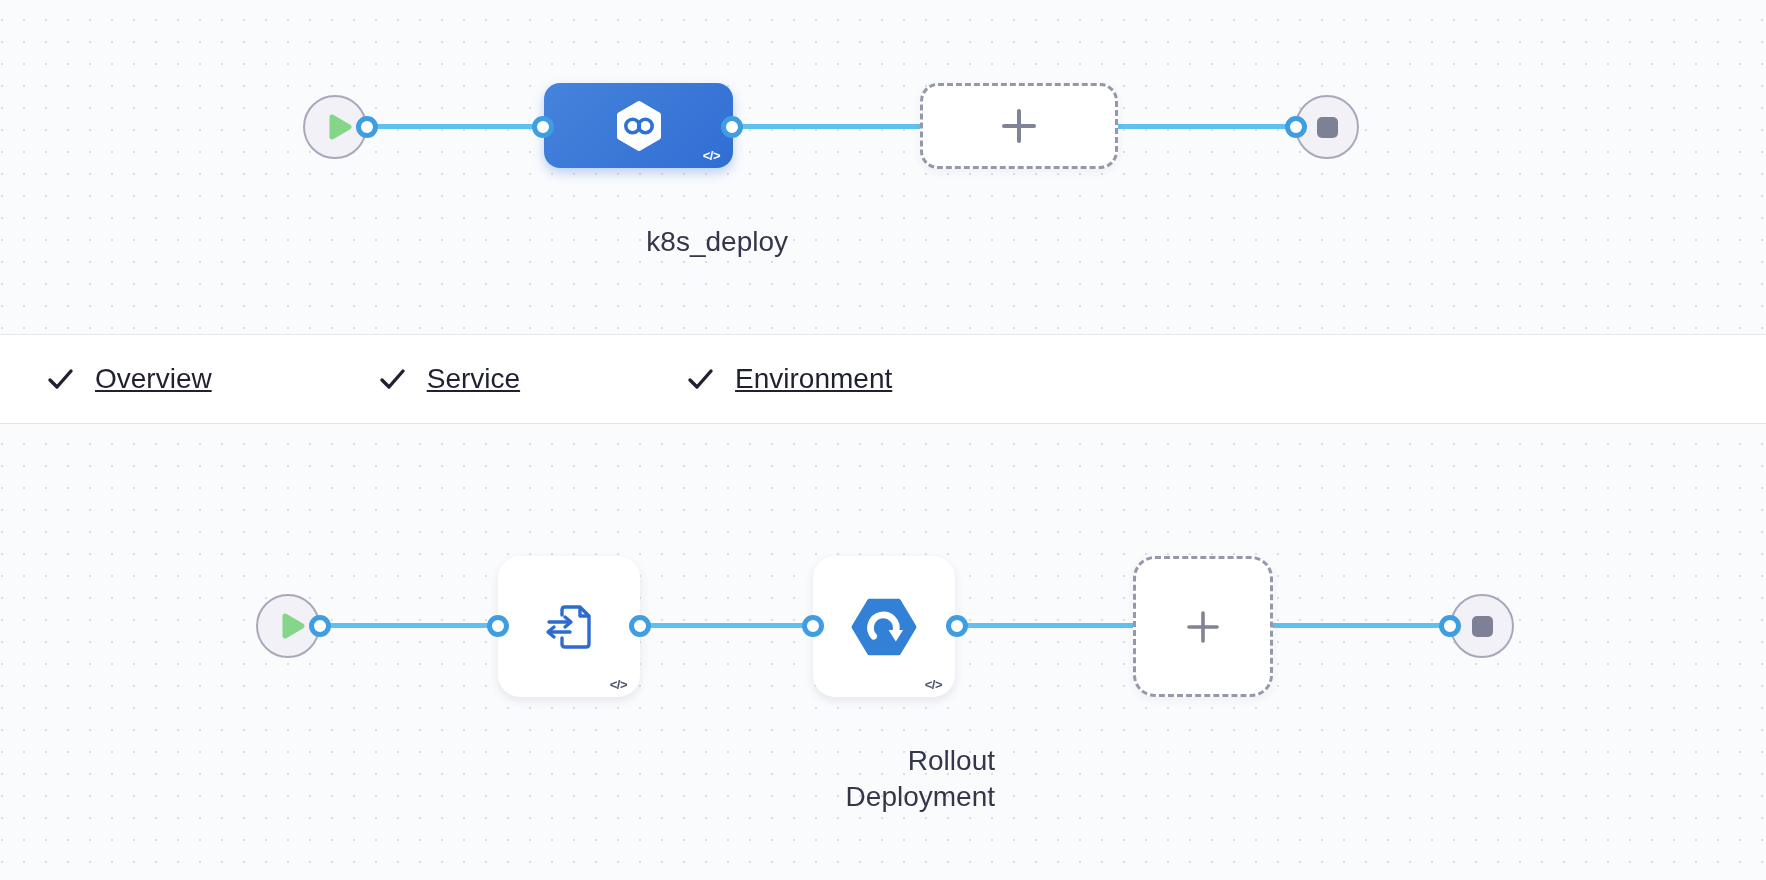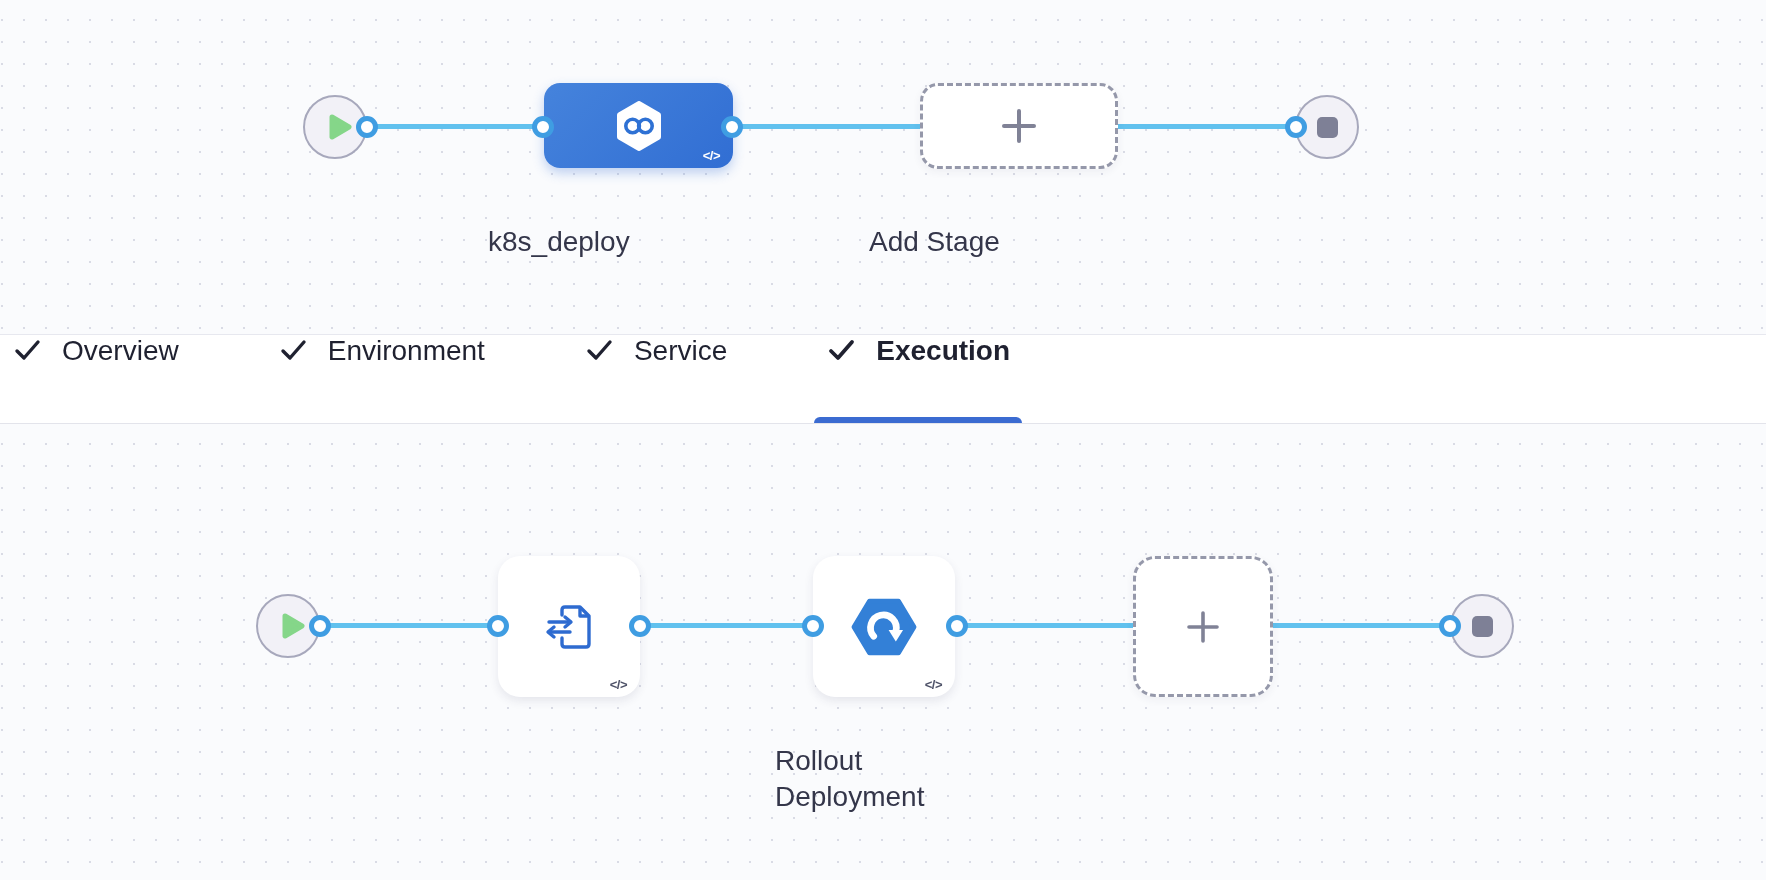--- a/index.html
+++ b/index.html
@@ -67,34 +67,34 @@
     position:absolute; top:132px; width:142px; height:141px;
     background:#ffffff; border-radius:22px; z-index:2;
     box-shadow: 0 4px 10px rgba(45,50,90,0.10);
     display:flex; align-items:center; justify-content:center;
   }
   #step-k8sdiff { left:498px; }
   #step-rollout { left:813px; }
 
   
   .node-label {
-    position:absolute; text-align:left; z-index:2;
+    position:absolute; text-align:right; z-index:2;
     font-size:28px; line-height:36px; color:#34364a;
   }
   .node-label.muted { color:#54566b; }
 
   
   #tabbar {
     position:relative; width:1766px; height:90px; background:#ffffff;
     border-top:1px solid #e7e8ef; border-bottom:1px solid #e3e4eb;
     display:flex; align-items:stretch; gap:75px; z-index:3;
   }
   .tab {
-    position:relative; display:flex; gap:20px;
-    padding:0 12px; height:100%; font-size:28px; color:#1f2130; cursor:pointer;
+    position:relative; display:flex; align-items:center; gap:20px;
+    padding:0 45px; height:100%; font-size:28px; color:#1f2130; cursor:pointer;text-decoration:underline;
   }
   .tab.active { font-weight:700; }
   .tab-underline {
     position:absolute; left:0; right:0; bottom:0; height:6px;
     background:#3b6bd1; border-radius:6px 6px 0 0;
   }
   .check-icon { flex:0 0 auto; }
 </style>
 </head>
 <body>
@@ -128,53 +128,45 @@
   <div class="endpoint" style="left:1295px; top:95px;">
     <div class="stop-square"></div>
   </div>
 
   <div class="port" style="left:367px;  top:127px;"></div>
   <div class="port" style="left:543px;  top:127px;"></div>
   <div class="port" style="left:732px;  top:127px;"></div>
   <div class="port" style="left:1296px; top:127px;"></div>
 
   <div class="node-label" style="left:488px; top:224px; width:300px;">k8s_deploy</div>
-  <div class="node-label" style="left:869px; top:224px; width:300px;">Add Stage</div>
 </div>
 
 <div id="tabbar">
 
   <div class="tab">
     <svg class="check-icon" width="30" height="30" viewBox="0 0 30 30">
       <polyline points="5,16 12,23 26,7" fill="none" stroke="#1f2130" stroke-width="3.4" stroke-linecap="round" stroke-linejoin="round"></polyline>
     </svg>
     <span>Overview</span>
   </div>
 
   <div class="tab">
     <svg class="check-icon" width="30" height="30" viewBox="0 0 30 30">
       <polyline points="5,16 12,23 26,7" fill="none" stroke="#1f2130" stroke-width="3.4" stroke-linecap="round" stroke-linejoin="round"></polyline>
     </svg>
-    <span>Environment</span>
+    <span>Service</span>
   </div>
 
   <div class="tab">
     <svg class="check-icon" width="30" height="30" viewBox="0 0 30 30">
       <polyline points="5,16 12,23 26,7" fill="none" stroke="#1f2130" stroke-width="3.4" stroke-linecap="round" stroke-linejoin="round"></polyline>
     </svg>
-    <span>Service</span>
-  </div>
-
-  <div class="tab active">
-    <svg class="check-icon" width="30" height="30" viewBox="0 0 30 30">
-      <polyline points="5,16 12,23 26,7" fill="none" stroke="#1f2130" stroke-width="3.8" stroke-linecap="round" stroke-linejoin="round"></polyline>
-    </svg>
-    <span>Execution</span>
-    <div class="tab-underline"></div>
-  </div>
+    <span>Environment</span>
+  </div>
+
 
 </div>
 
 <div id="canvas-bottom" class="canvas">
 
   <div class="connector" style="left:320px; top:199px; width:1130px;"></div>
 
   <div class="endpoint" style="left:256px; top:170px;">
     <svg width="30" height="30" viewBox="0 0 30 30" style="margin-left:5px">
       <polygon points="9,5 26,15 9,25" fill="#85d689" stroke="#85d689" stroke-width="5" stroke-linejoin="round"></polygon>

